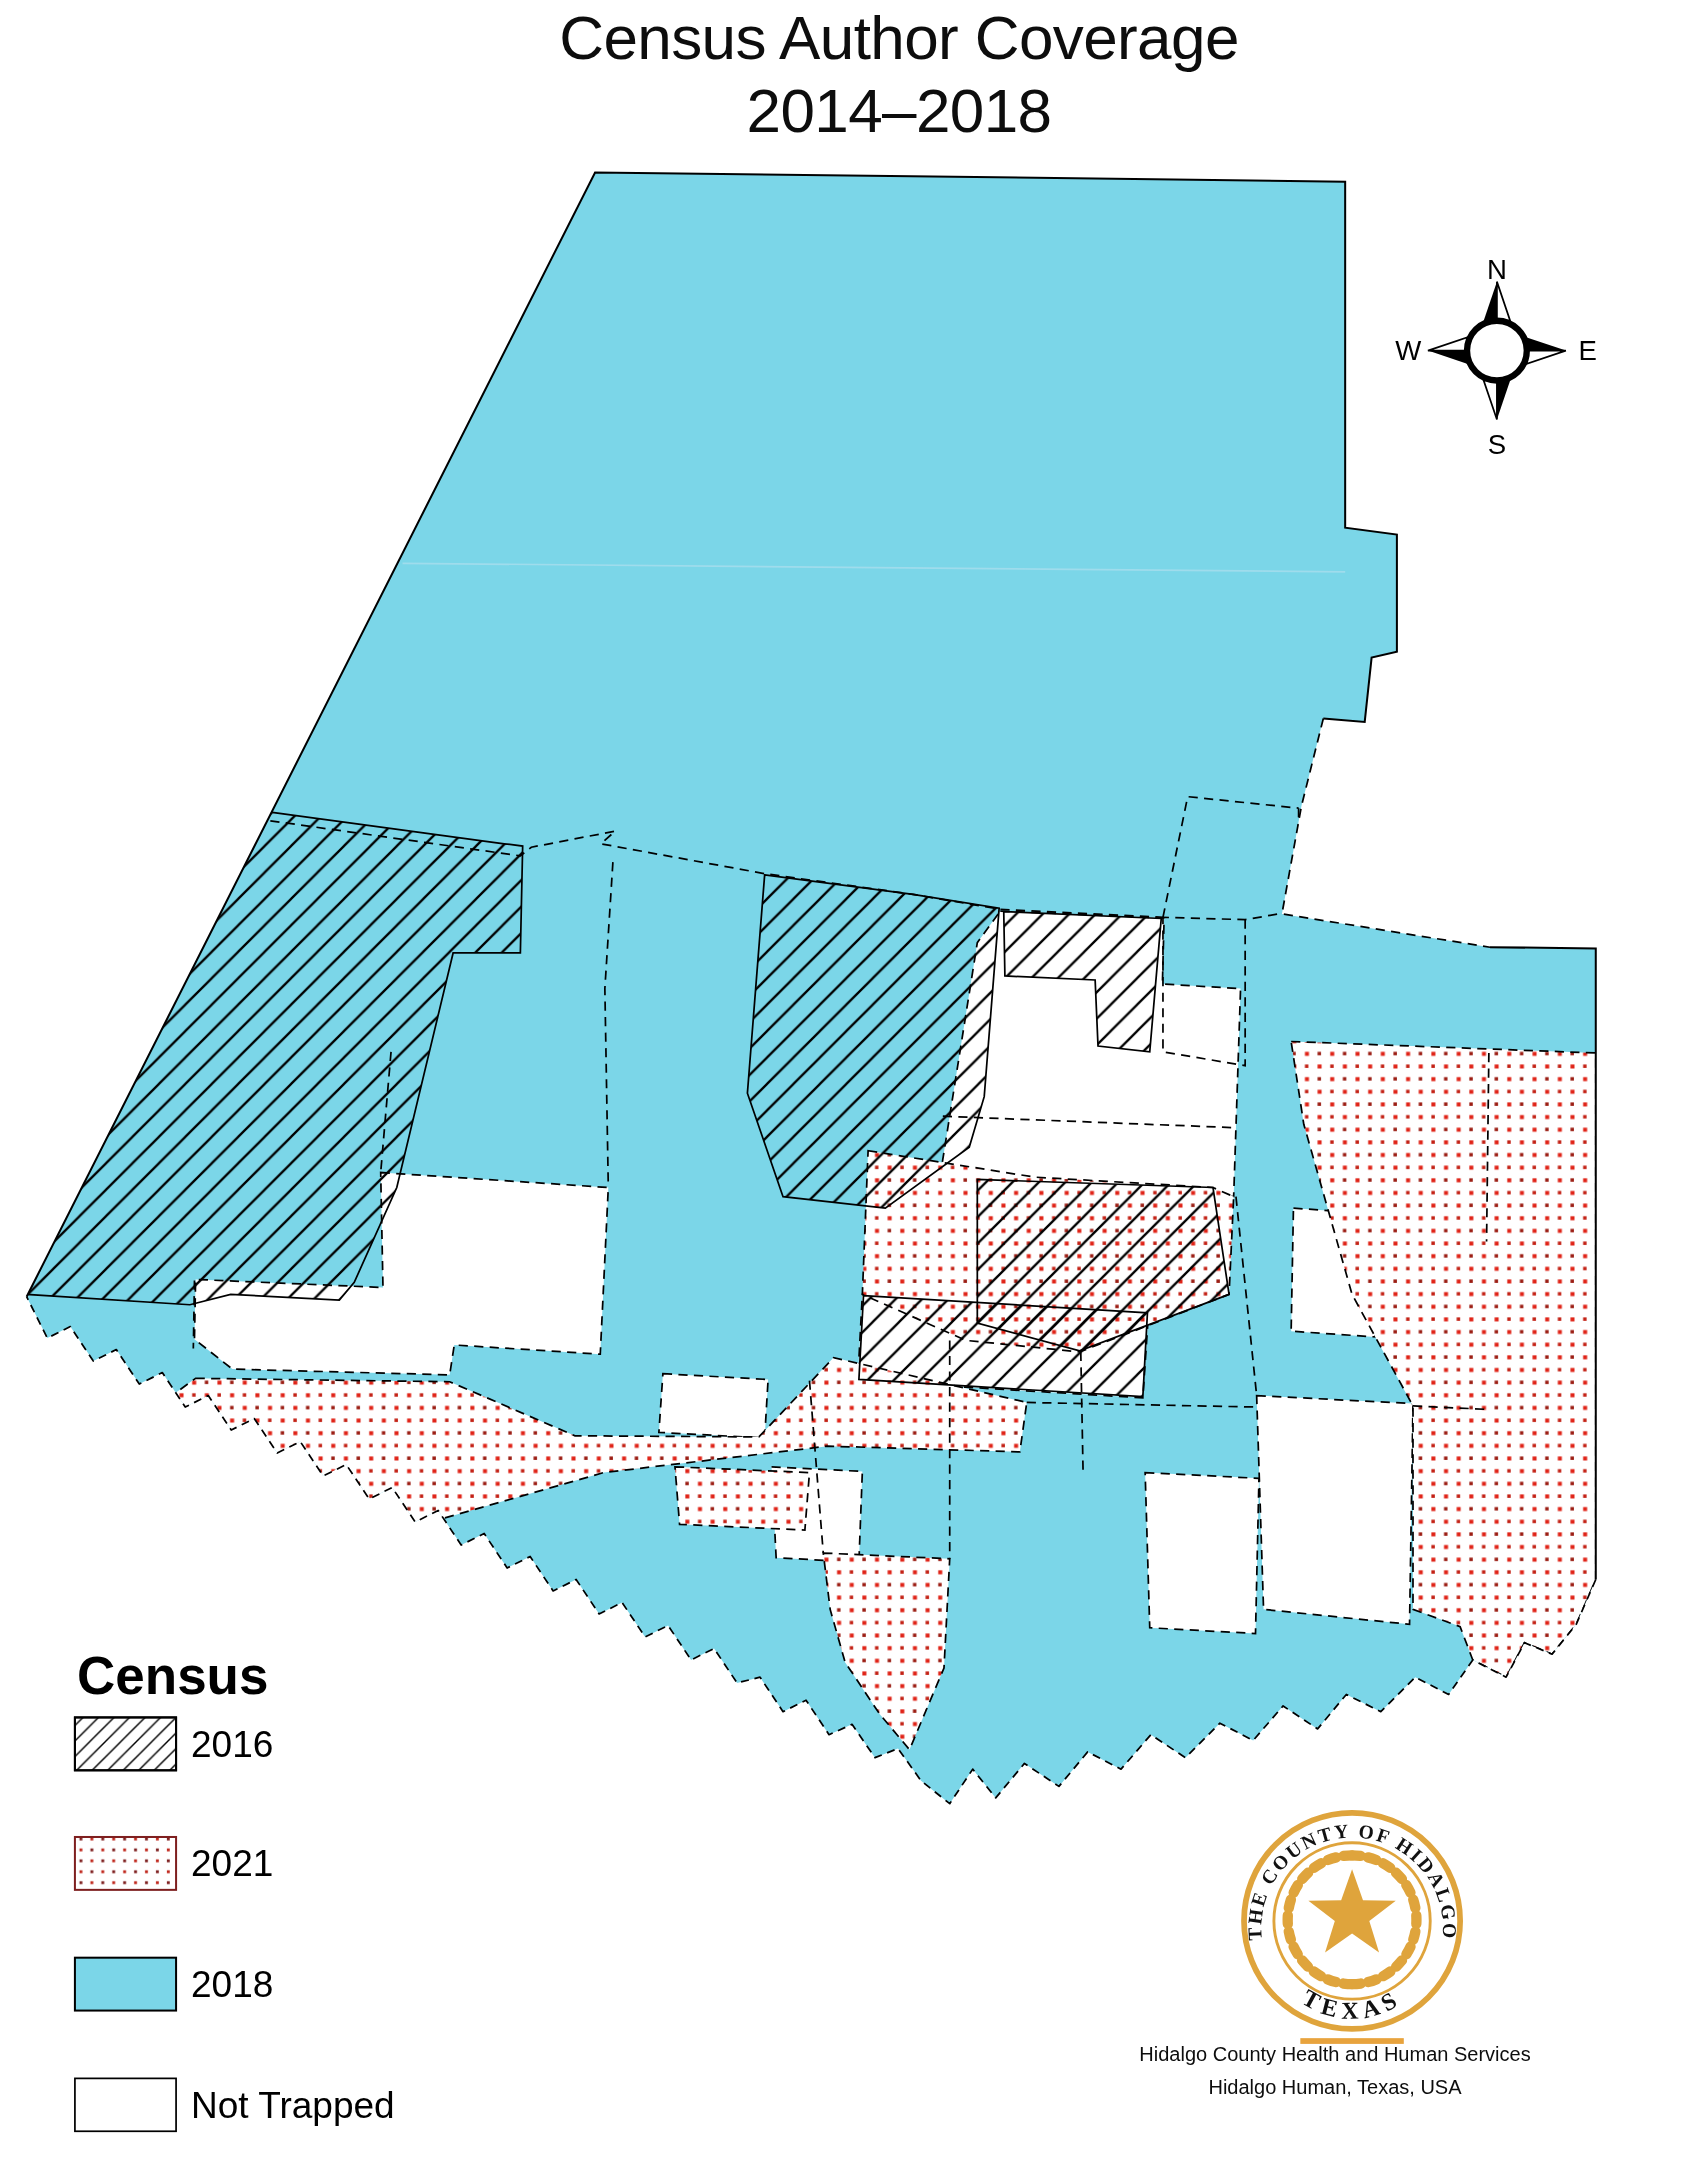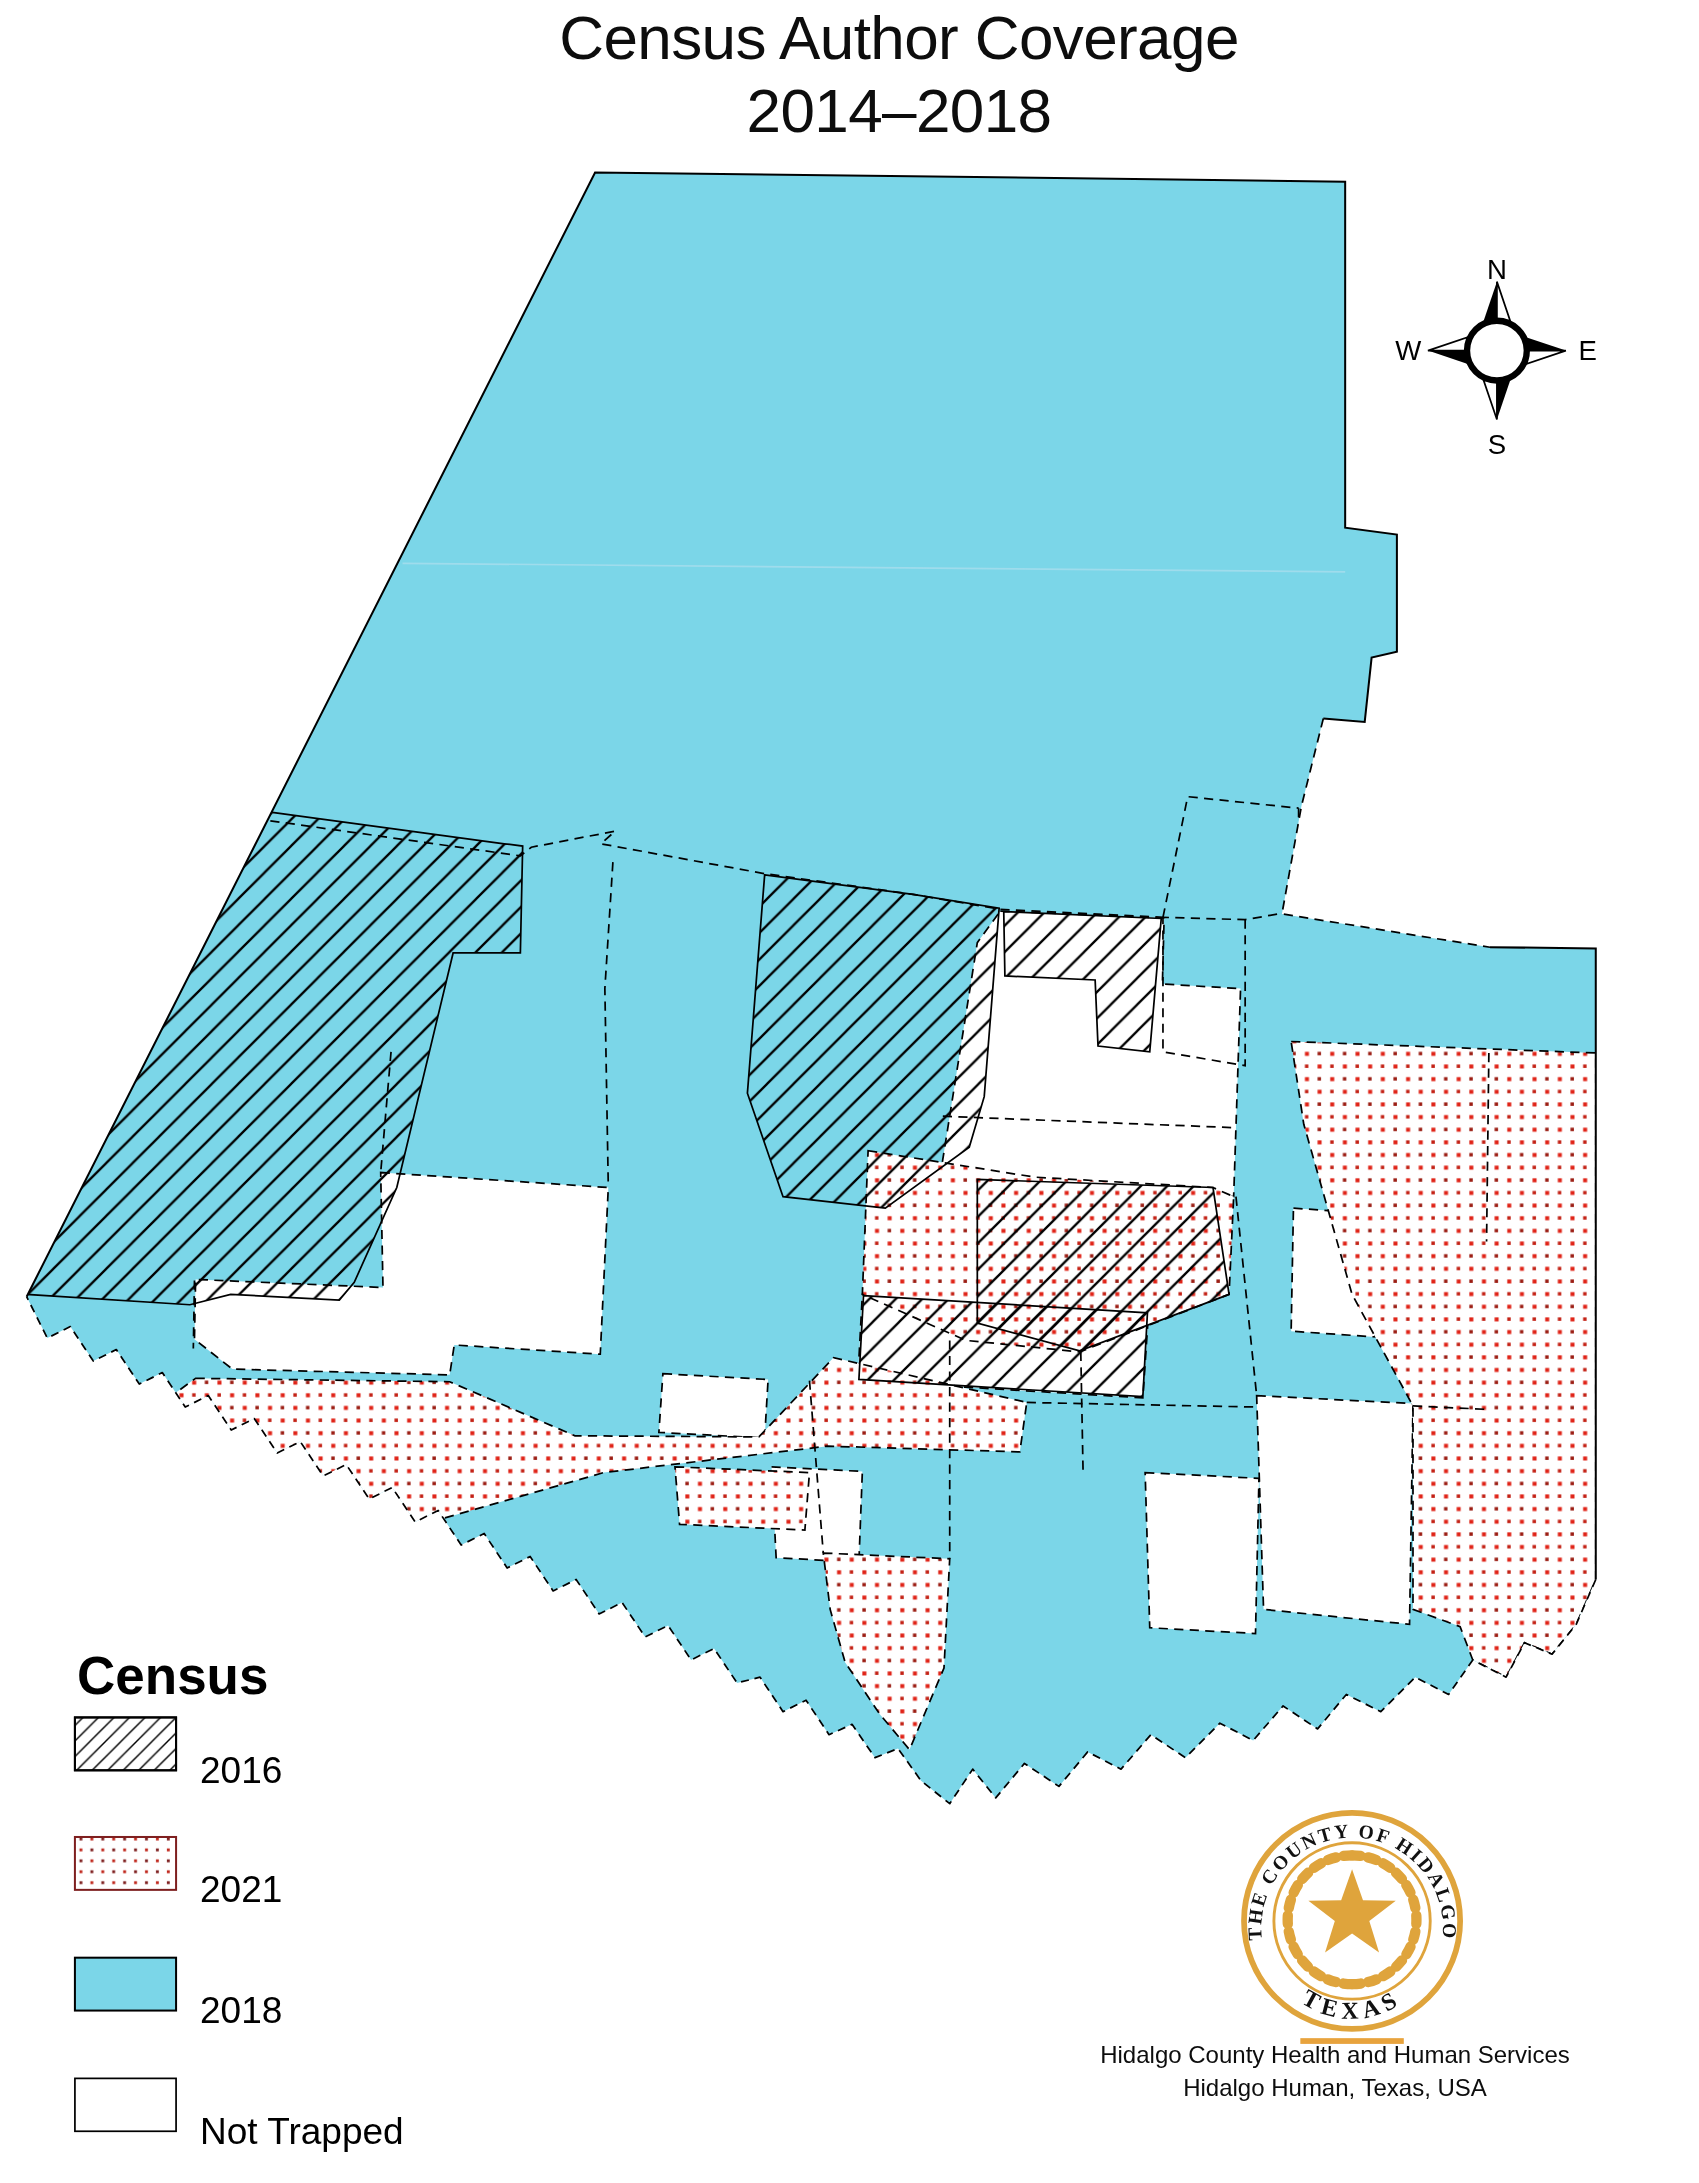--- a/index.html
+++ b/index.html
@@ -11,27 +11,26 @@
   .abs{position:absolute;}
   .title-block{
     left:98px;top:1.1px;width:1602px;text-align:center;
     font-size:62px;line-height:73px;color:#0d0d0d;
     letter-spacing:-0.6px;
   }
   .legend-heading{
     left:77px;top:1649px;font-size:53px;font-weight:bold;line-height:1;
   }
   .legend-label{
-    left:200px;height:53px;display:flex;align-items:center;
+    left:191px;height:53px;display:flex;align-items:center;
     font-size:37px;
-    margin-top:26px;
   }
   .attribution{
     left:977px;top:2038px;width:716px;text-align:center;
-    font-size:24px;line-height:33px;color:#0d0d0d;
+    font-size:20px;line-height:33px;color:#0d0d0d;
   }
   svg{display:block;}
   .map-svg{position:absolute;left:0;top:0;}
 </style>
 </head>
 <body>
 
 <svg class="map-svg" width="1700" height="2183" viewBox="0 0 2957 3798">
   <defs>
 

